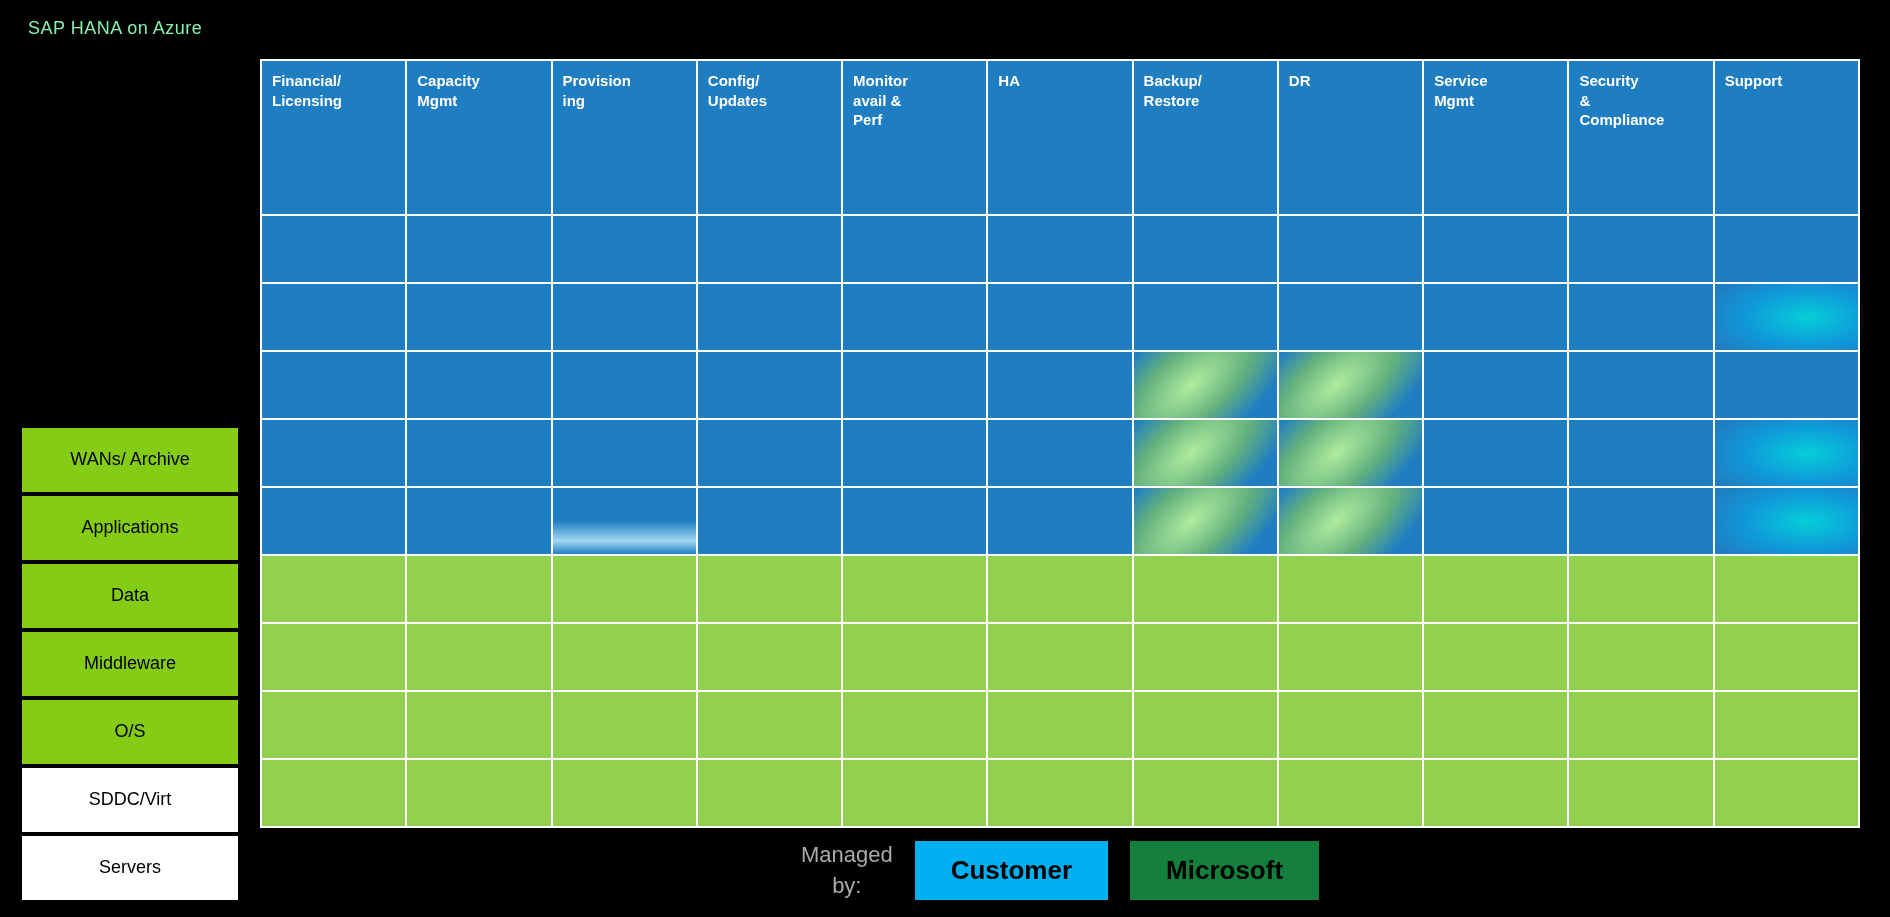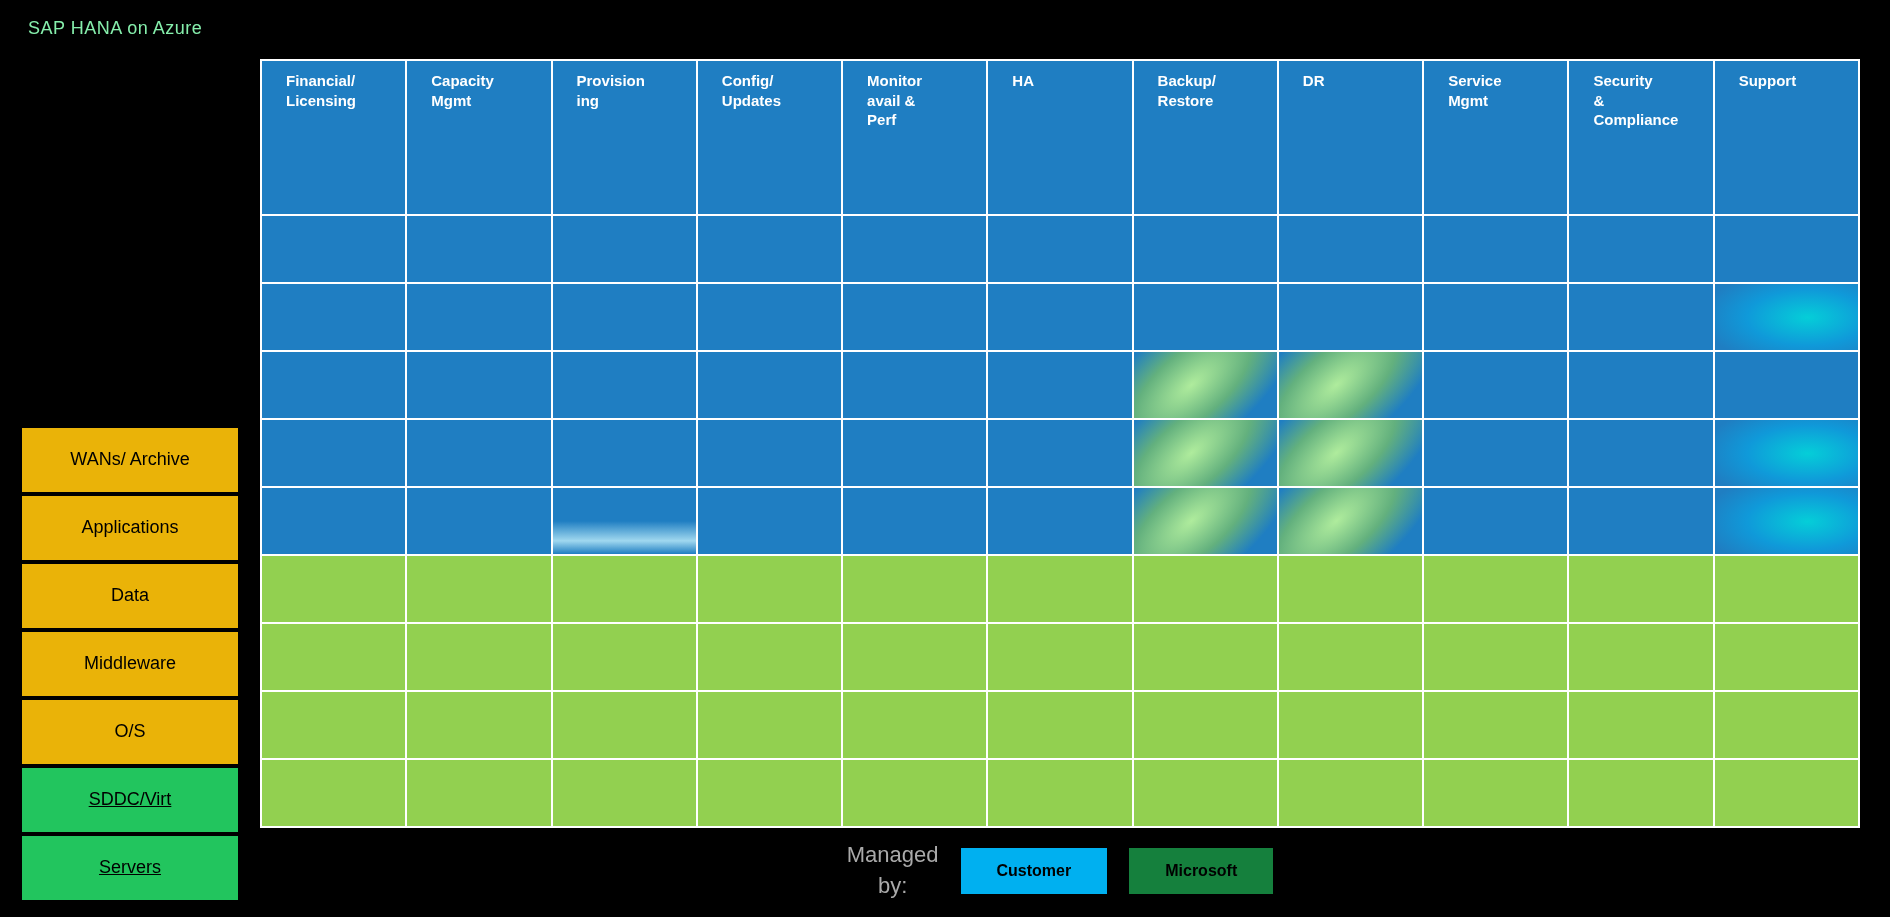--- a/index.html
+++ b/index.html
@@ -48,28 +48,27 @@
       display: flex;
       align-items: center;
       justify-content: center;
       font-size: 18px;
       font-weight: 500;
       border: 2px solid #000;
       cursor: pointer;
     }
 
     .sidebar-item.blue {
-      background: #eab308;
+      background: #84cc16;
       color: #000;
     }
 
     .sidebar-item.green {
-      background: #22c55e;
+      background: #ffffff;
       color: #000;
-      text-decoration: underline;
     }
 
     
     .grid-container {
       flex: 1;
       display: flex;
       flex-direction: column;
     }
 
     .grid-table {
@@ -77,21 +76,21 @@
       width: 100%;
       table-layout: fixed;
     }
 
     .header-row th {
       background: #1f7ec2;
       color: #fff;
       font-size: 15px;
       font-weight: 700;
       text-align: left;
-      padding: 10px 24px;
+      padding: 10px 10px;
       border: 2px solid #fff;
       vertical-align: top;
       height: 155px;
       line-height: 1.3;
     }
 
     .data-row td {
       height: 68px;
       border: 2px solid #fff;
       position: relative;
@@ -100,21 +99,21 @@
     .cell-blue {
       background: #1f7ec2;
     }
 
     .cell-green {
       background: #92d050;
     }
 
     .legend-badge {
       padding: 14px 36px;
-      font-size: 16px;
+      font-size: 26px;
       font-weight: 600;
       border-radius: 0;
     }
 
     .legend-badge.customer {
       background: #00b0f0;
       color: #000;
     }
 
     .legend-badge.microsoft {

